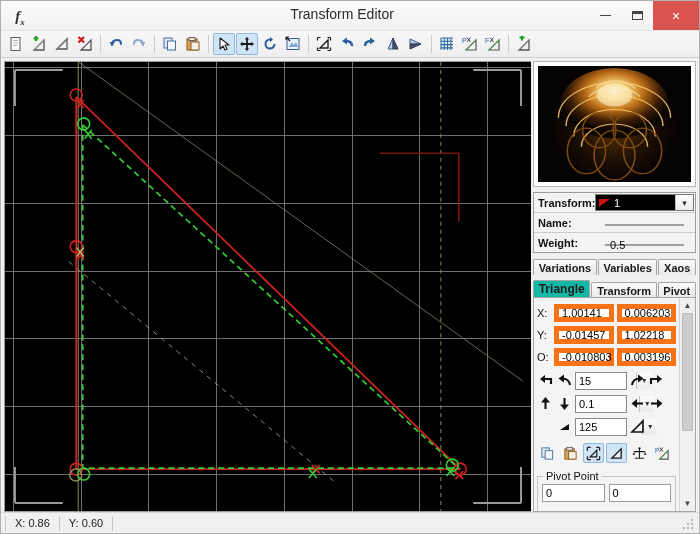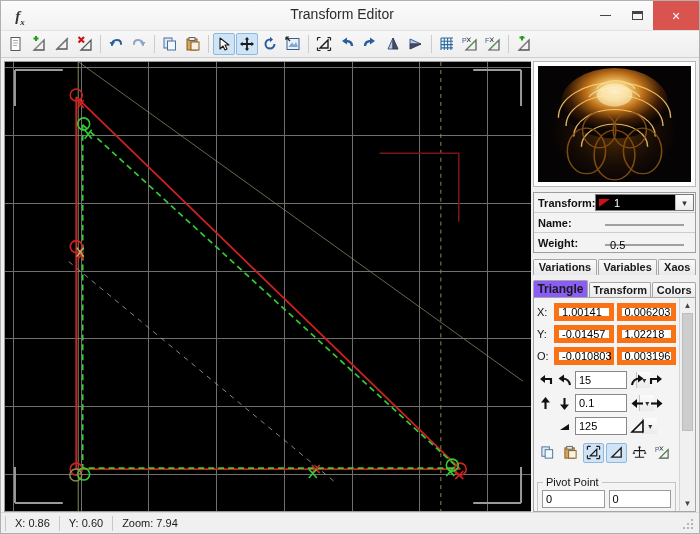--- a/index.html
+++ b/index.html
@@ -92,21 +92,21 @@
   }
   
   .tabrow{display:flex;margin-top:5px;height:18px;align-items:flex-end;gap:1px;}
   .tab{
     flex:1 1 auto;height:16px;display:flex;align-items:center;justify-content:center;
     background:linear-gradient(#fafafa,#e9e9e9);border:1px solid #a6a6a6;border-bottom:none;
     font-size:11px;color:#1a1a1a;box-sizing:border-box;
     border-radius:2px 2px 0 0;
     font-weight:bold;
   }
-  .tab.active{background:#8b5cf6;height:18px;font-size:12px;border-bottom:1px solid #f4f4f4;}
+  .tab.active{background:#14b8a6;height:18px;font-size:12px;border-bottom:1px solid #f4f4f4;}
   
   .tripanel{
     flex:1 1 auto;min-height:0;border:1px solid #a6a6a6;background:#f4f4f4;
     margin-top:-1px;display:flex;box-sizing:border-box;position:relative;
   }
   .tricontent{flex:1 1 auto;padding:5px 3px 0 3px;overflow:hidden;}
   .xyrow{display:flex;align-items:center;height:19px;margin-bottom:3px;gap:3px;}
   .xylabel{width:14px;flex:0 0 14px;font-size:11px;color:#111;}
   .xyin{
     flex:1 1 0;min-width:0;height:18px;background:#fff;border:5px solid #f97316;
@@ -118,21 +118,21 @@
     width:52px;flex:0 0 52px;height:18px;background:#fff;border:1px solid #888;
     display:flex;align-items:center;box-sizing:border-box;gap:45px;
   }
   .spin .v{flex:1 1 auto;padding-left:3px;font-size:11px;color:#000;}
   .spin .a{width:15px;flex:0 0 15px;background:linear-gradient(#fcfcfc,#ebebeb);border-left:1px solid #c2c2c2;
     display:flex;align-items:center;justify-content:center;font-size:8px;color:#333;height:100%;box-sizing:border-box;}
   .btnrow{display:flex;align-items:center;gap:2px;margin-top:4px;height:22px;}
   .sbtn{width:21px;height:20px;display:flex;align-items:center;justify-content:center;border:1px solid transparent;box-sizing:border-box;border-radius:2px;}
   .sbtn.on{border-color:#8fb8dd;background:#cfe4f7;}
   .group{
-    margin-top:18px;border:1px solid #c4c4c4;padding:7px 4px 16px 4px;position:relative;box-sizing:border-box;
+    margin-top:12px;border:1px solid #c4c4c4;padding:7px 4px 16px 4px;position:relative;box-sizing:border-box;
   }
   .group-title{position:absolute;top:-7px;left:5px;background:#f4f4f4;padding:0 3px;font-size:11px;color:#111;}
   .pivrow{display:flex;gap:4px;}
   .pivin{flex:1 1 0;min-width:0;height:18px;background:#fff;border:1px solid #9b9b9b;display:flex;align-items:center;padding-left:3px;font-size:11px;box-sizing:border-box;}
   .vscroll{
     width:15px;flex:0 0 15px;background:#f0f0f0;border-left:1px solid #d4d4d4;
     display:flex;flex-direction:column;align-items:center;justify-content:space-between;
   }
   .vs-btn{width:15px;height:15px;display:flex;align-items:center;justify-content:center;font-size:8px;color:#444;background:#f0f0f0;}
   .vs-thumb{width:11px;flex:0 0 auto;height:118px;background:#cdcdcd;border:1px solid #bdbdbd;margin-top:0;box-sizing:border-box;}
@@ -470,21 +470,21 @@
       </div>
 
       <div class="tabrow">
         <div class="tab">Variations</div>
         <div class="tab">Variables</div>
         <div class="tab">Xaos</div>
       </div>
       <div class="tabrow">
         <div class="tab active">Triangle</div>
         <div class="tab">Transform</div>
-        <div class="tab">Colors</div>
+        <div class="tab">Pivot</div>
       </div>
 
       <div class="tripanel">
         <div class="tricontent">
 
           <div class="xyrow">
             <div class="xylabel">X:</div>
             <div class="xyin">1.00141</div>
             <div class="xyin">0.006203</div>
           </div>
@@ -639,21 +639,20 @@
           </div>
           <div class="vs-btn">▼</div>
         </div>
       </div>
     </div>
   </div>
 
   <div class="statusbar">
     <div class="stat">X: 0.86</div>
     <div class="stat">Y: 0.60</div>
-    <div class="stat z">Zoom: 7.94</div>
     <div class="grip">
       <i style="left:8px;top:8px"></i>
         <i style="left:4px;top:8px"></i>
         <i style="left:8px;top:4px"></i>
       <i style="left:0px;top:8px"></i>
         <i style="left:4px;top:4px"></i>
         <i style="left:8px;top:0px"></i>
     </div>
   </div>
 </div>

